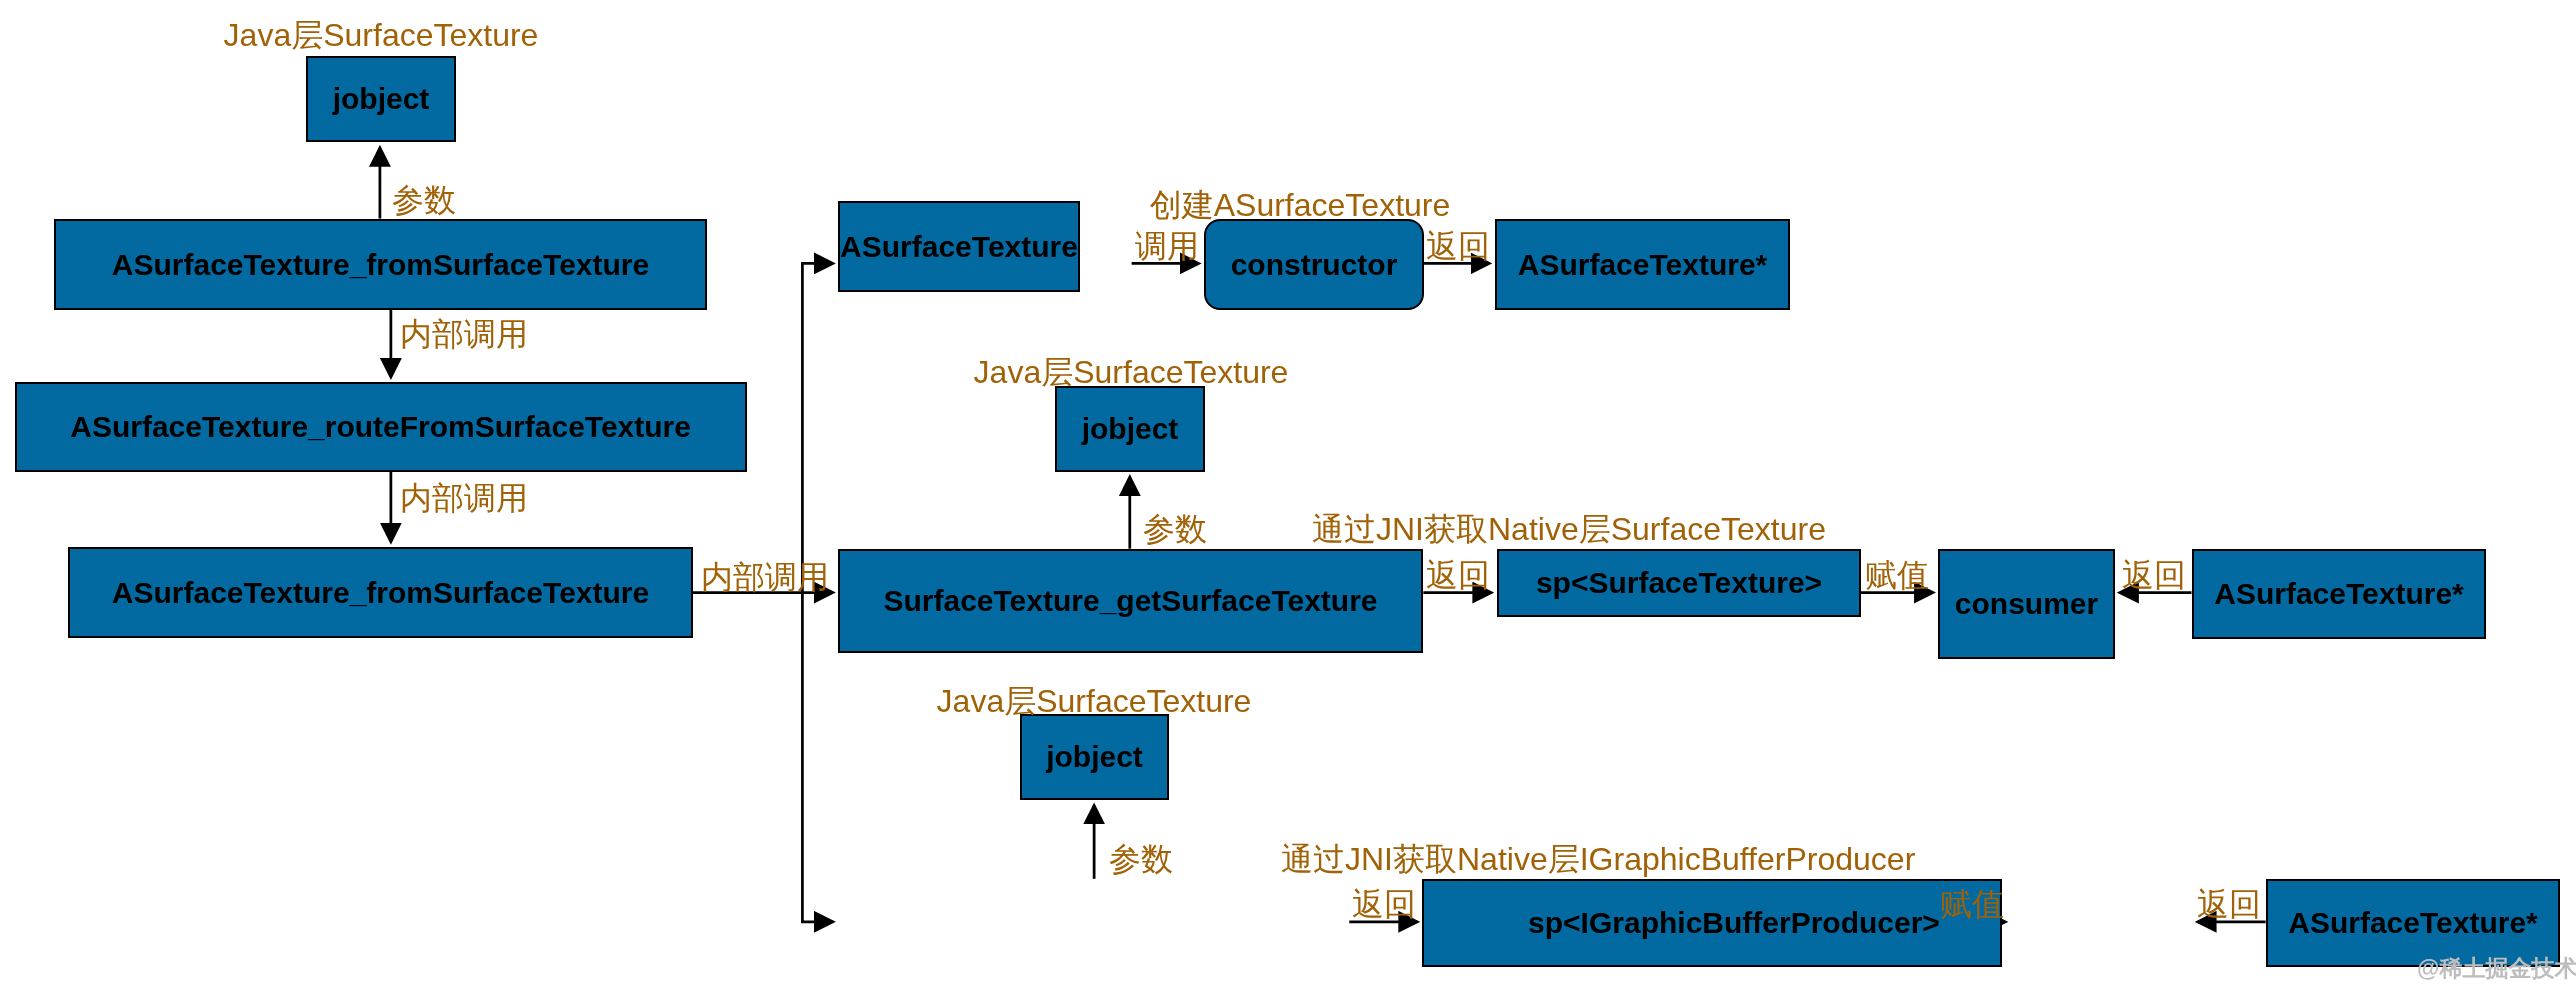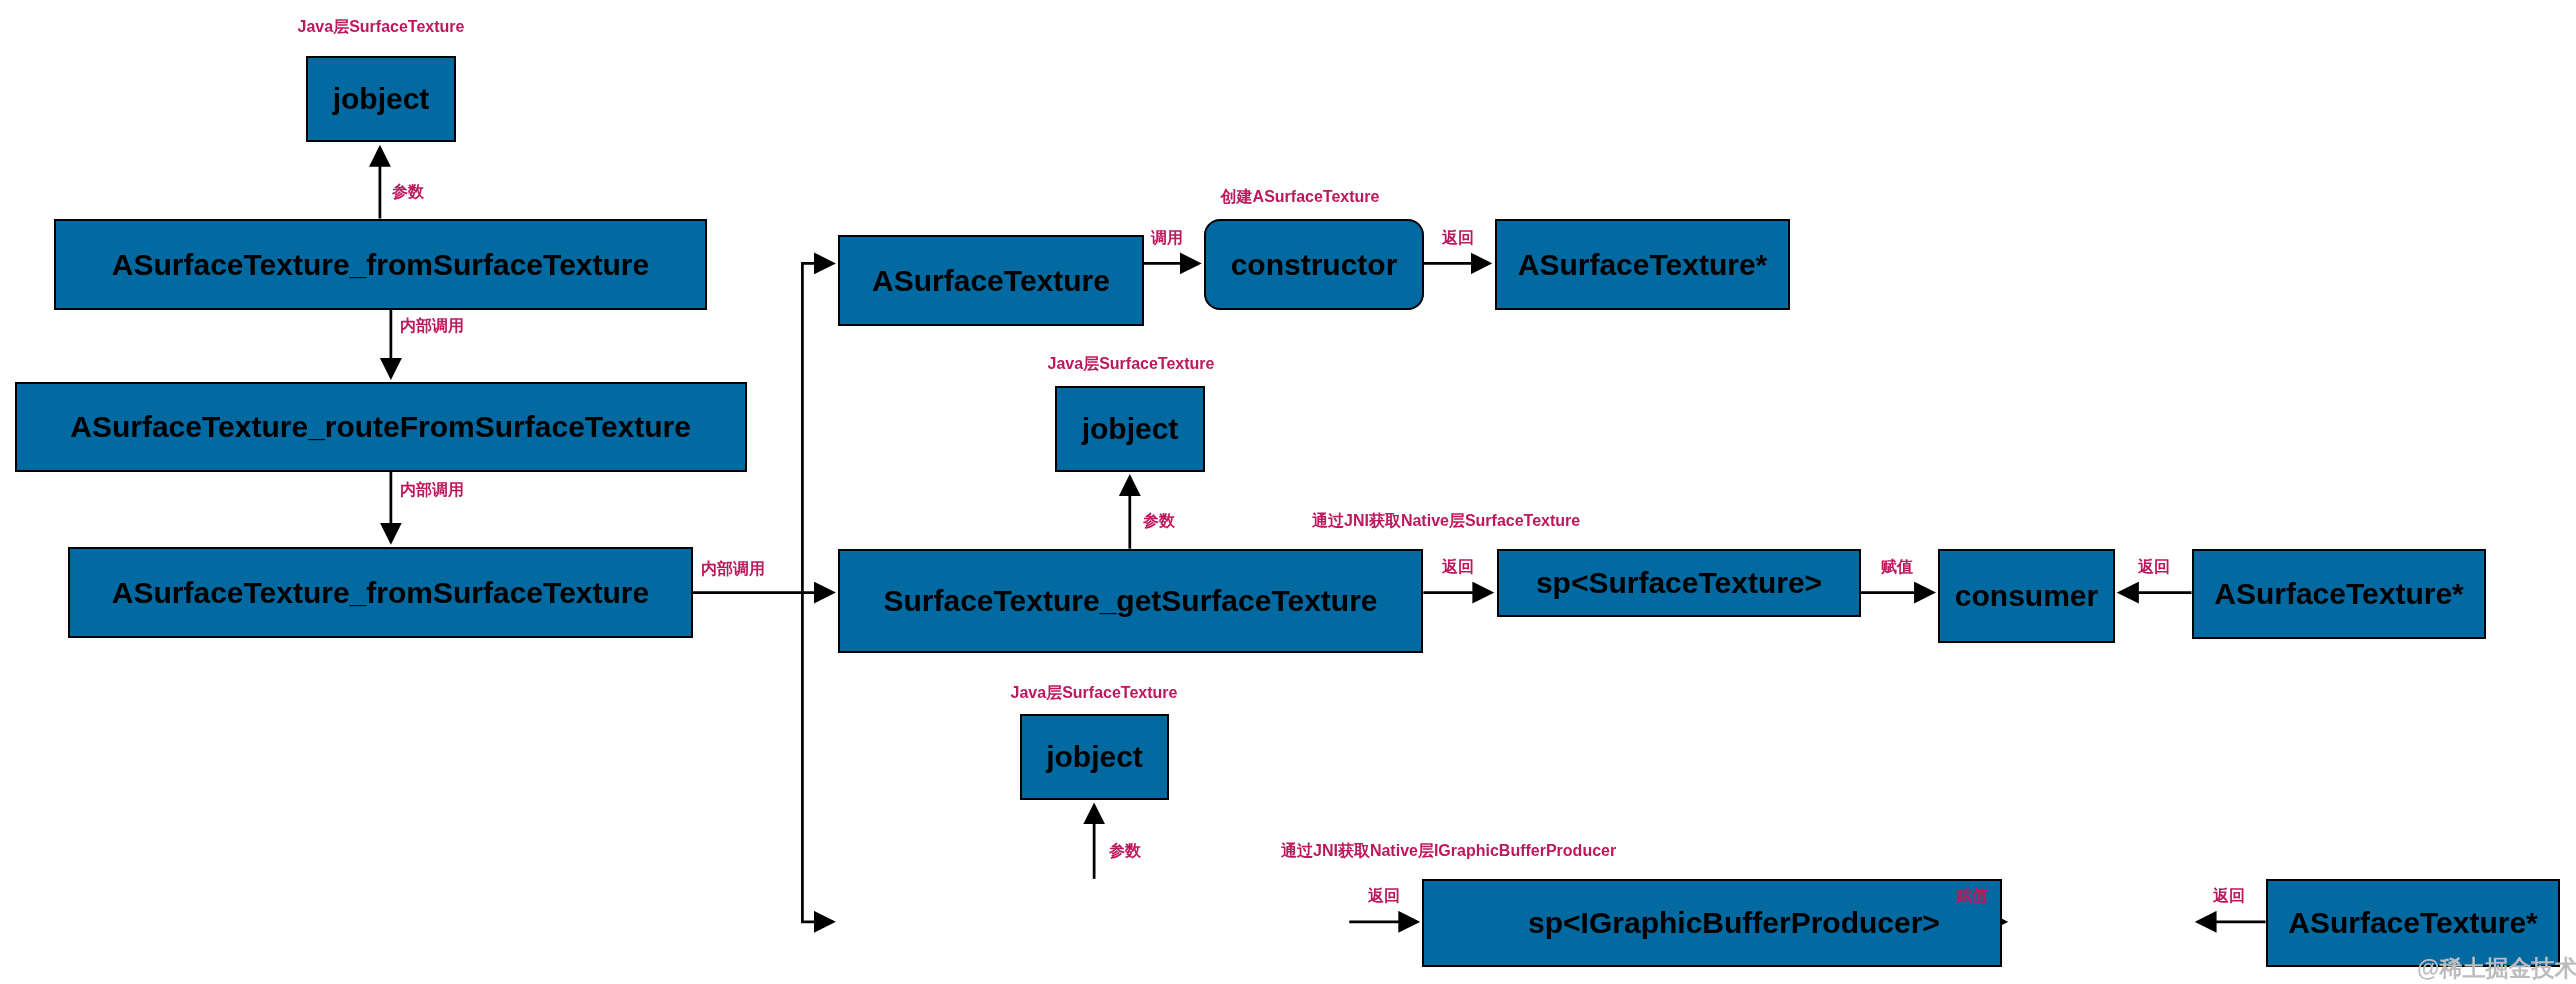--- a/index.html
+++ b/index.html
@@ -8,21 +8,21 @@
     font-family:"Liberation Sans","DejaVu Sans",sans-serif;color:#000;
   }
   #edges{position:absolute;left:0;top:0;width:2576px;height:984px;}
   #edges path{stroke:#000;stroke-width:3;fill:none;}
   .node{
     position:absolute;box-sizing:border-box;background:#0369a1;border:2.7px solid #000;
     display:flex;align-items:center;justify-content:center;
     font-weight:bold;font-size:30px;white-space:nowrap;
   }
   .lbl{
-    position:absolute;font-weight:bold;font-size:16px;line-height:1.1;white-space:nowrap;color:#be185d;
+    position:absolute;font-weight:normal;font-size:32px;line-height:1.1;white-space:nowrap;color:#a16207;
   }
   .ctr{transform:translateX(-50%);}
   .watermark{
     position:absolute;font-weight:bold;font-size:23px;white-space:nowrap;color:#bdbdbd;
   }
 </style>
 </head>
 <body>
 
 <div id="canvas">
@@ -49,28 +49,28 @@
     <path d="M1475,1008 L1549,1008" marker-end="url(#arrow)"></path>
     <path d="M2115,1008 L2192,1008" marker-end="url(#arrow)"></path>
     <path d="M2477,1008 L2403,1008" marker-end="url(#arrow)"></path>
   </svg>
 
   <div class="node" style="left:306px;top:56px;width:150px;height:86px;">jobject</div>
   <div class="node" style="left:54px;top:219px;width:653px;height:91px;">ASurfaceTexture_fromSurfaceTexture</div>
   <div class="node" style="left:14.6px;top:382px;width:732px;height:90px;">ASurfaceTexture_routeFromSurfaceTexture</div>
   <div class="node" style="left:68px;top:547px;width:625px;height:91px;">ASurfaceTexture_fromSurfaceTexture</div>
 
-  <div class="node" style="left:838px;top:235px;width:306px;height:91px;">ASurfaceTexture</div>
+  <div class="node" style="left:838px;top:201px;width:242px;height:91px;">ASurfaceTexture</div>
   <div class="node" style="left:1204px;top:219px;width:220px;height:91px;border-radius:16px;">constructor</div>
   <div class="node" style="left:1495px;top:219px;width:295px;height:91px;">ASurfaceTexture*</div>
 
   <div class="node" style="left:1055px;top:386px;width:150px;height:86px;">jobject</div>
   <div class="node" style="left:838px;top:549px;width:585px;height:104px;">SurfaceTexture_getSurfaceTexture</div>
   <div class="node" style="left:1497px;top:549px;width:364px;height:68px;">sp&lt;SurfaceTexture&gt;</div>
-  <div class="node" style="left:1938px;top:549px;width:177px;height:94px;">consumer</div>
+  <div class="node" style="left:1938px;top:549px;width:177px;height:110px;">consumer</div>
   <div class="node" style="left:2192px;top:549px;width:294px;height:90px;">ASurfaceTexture*</div>
 
   <div class="node" style="left:1020px;top:714px;width:149px;height:86px;">jobject</div>
   <div class="node" style="left:1422px;top:879px;width:580px;height:88px;padding-left:44px;">sp&lt;IGraphicBufferProducer&gt;</div>
   <div class="node" style="left:2266px;top:879px;width:294px;height:88px;">ASurfaceTexture*</div>
 
   <div class="lbl ctr" style="left:381px;top:18.3px;">Java层SurfaceTexture</div>
   <div class="lbl ctr" style="left:1131px;top:355px;">Java层SurfaceTexture</div>
   <div class="lbl ctr" style="left:1094px;top:684px;">Java层SurfaceTexture</div>
   <div class="lbl ctr" style="left:1300px;top:188px;text-align:right;">创建ASurfaceTexture</div>

